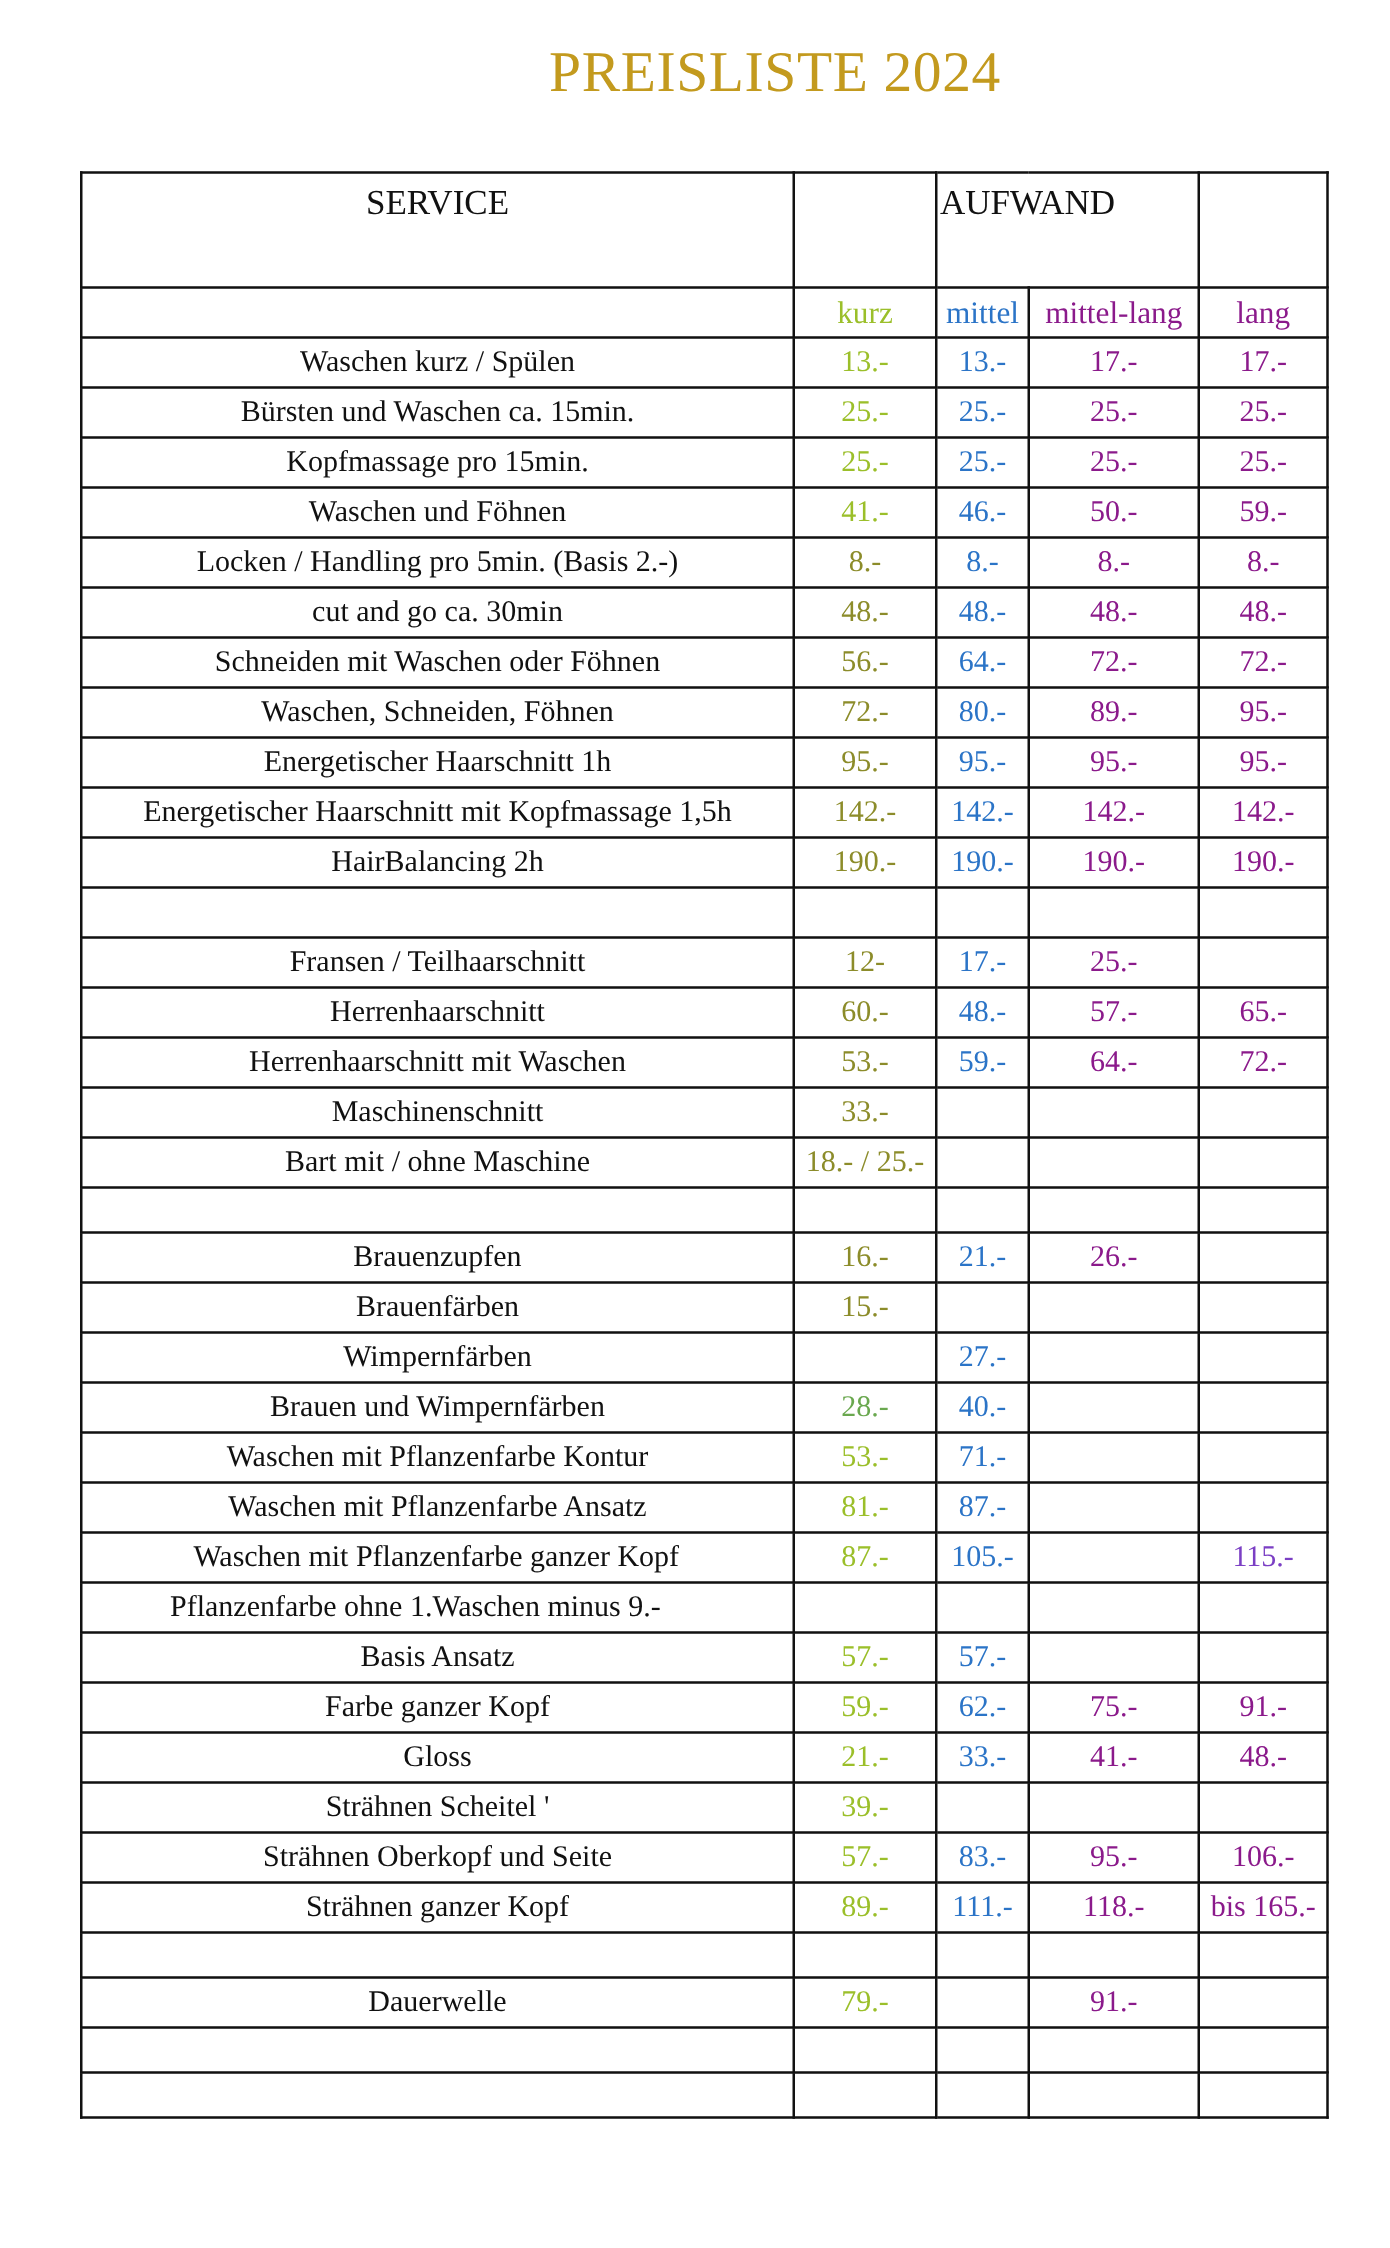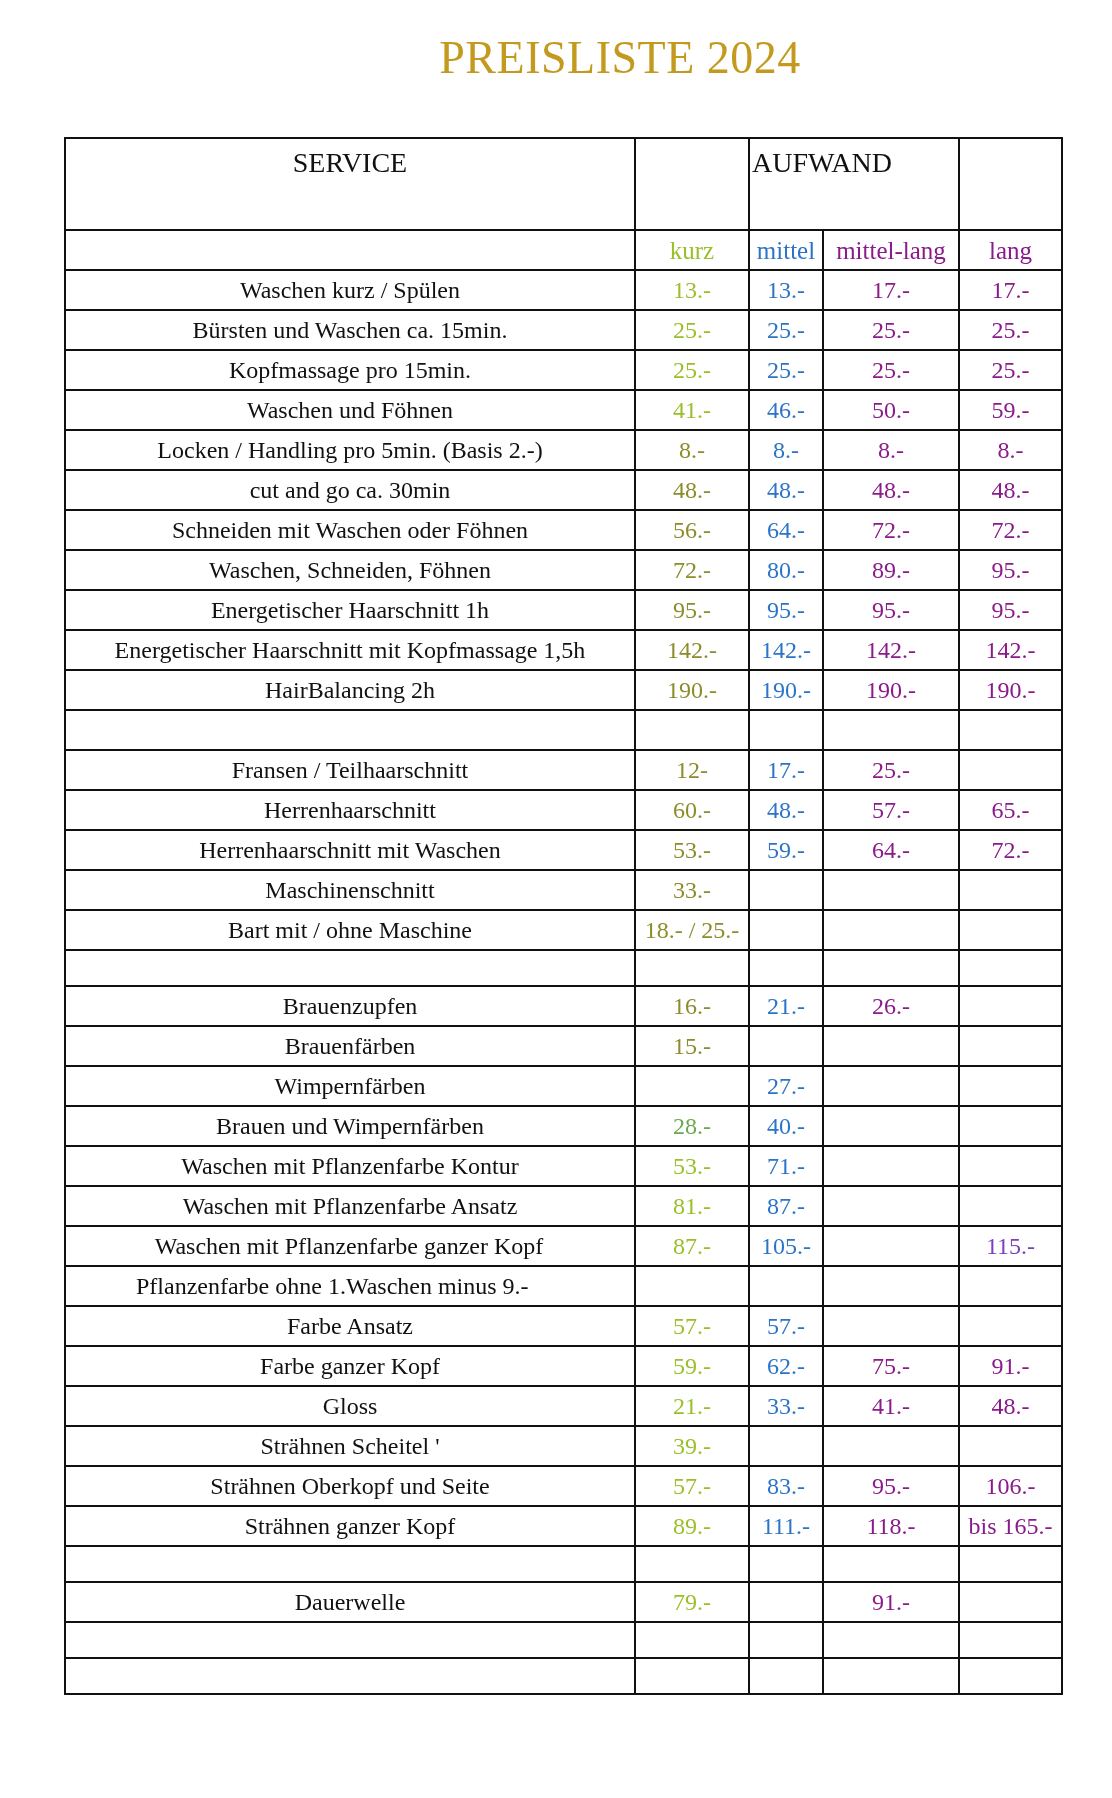--- a/index.html
+++ b/index.html
@@ -236,21 +236,21 @@
         <td class="lang violet">115.-</td>
       </tr>
       <tr class="row">
         <td class="svc left">Pflanzenfarbe ohne 1.Waschen minus 9.-</td>
         <td class="kurz"></td>
         <td class="mittel"></td>
         <td class="ml"></td>
         <td class="lang"></td>
       </tr>
       <tr class="row">
-        <td class="svc">Farbe Ansatz</td>
+        <td class="svc">Basis Ansatz</td>
         <td class="kurz">57.-</td>
         <td class="mittel">57.-</td>
         <td class="ml"></td>
         <td class="lang"></td>
       </tr>
       <tr class="row">
         <td class="svc">Farbe ganzer Kopf</td>
         <td class="kurz">59.-</td>
         <td class="mittel">62.-</td>
         <td class="ml">75.-</td>

